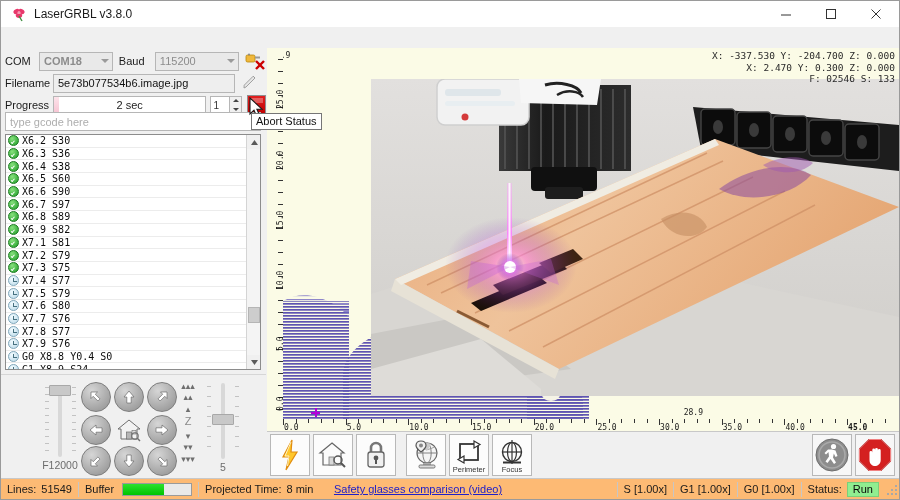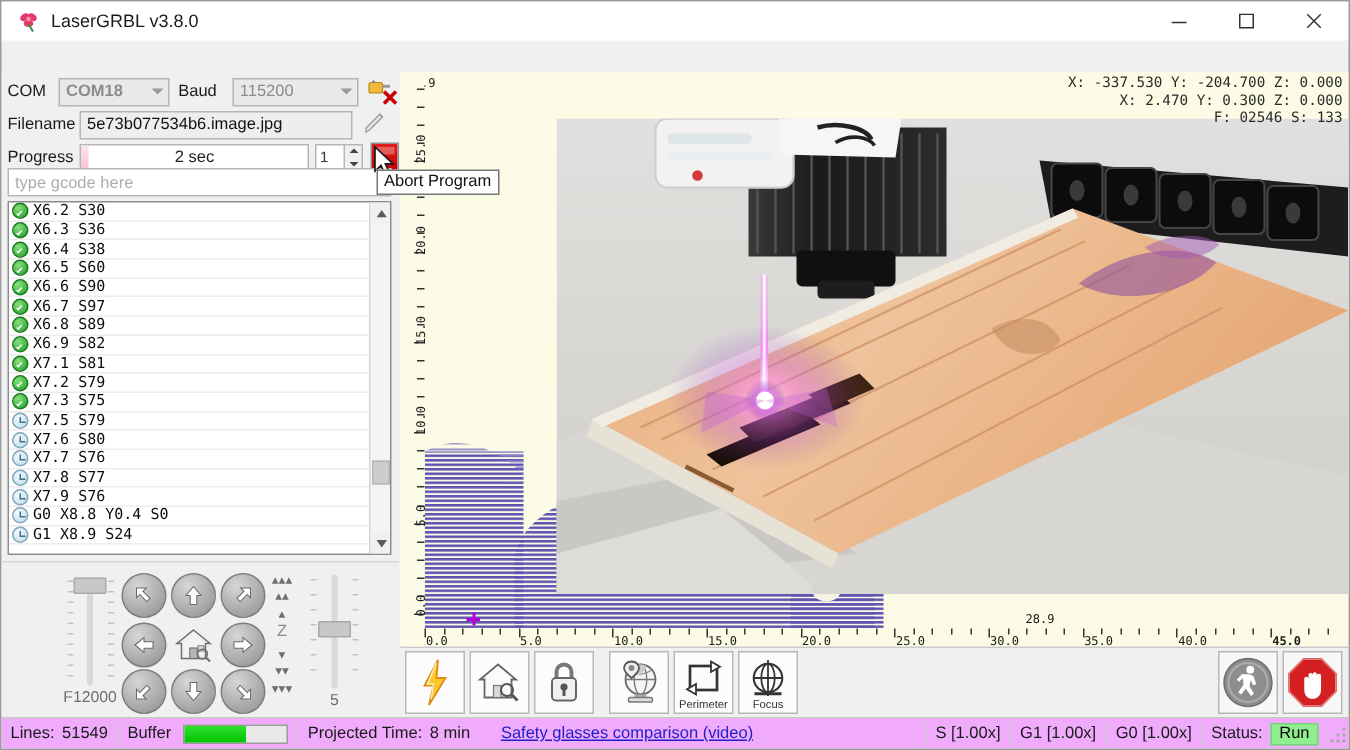--- a/index.html
+++ b/index.html
@@ -268,21 +268,21 @@
     font-size:7.5px; color:#333; position:absolute; bottom:1px; left:0; right:0; text-align:center;
   }
   .round-btn {
     width:40px; height:42px; background:#f7f7f7; border:1px solid #b8b8b8;
     display:flex; align-items:center; justify-content:center;
   }
 
   
   #statusbar {
     position:absolute; left:0; top:477px; width:898px; height:21px;
-    background:#f0abfc; border-top:1px solid #c8c8c8;
+    background:#fdba74; border-top:1px solid #c8c8c8;
     display:flex; align-items:center; font-size:11px; color:#1a1a1a;
   }
   .sb-cell { padding:0 6px; display:flex; align-items:center; height:21px; }
   .sb-div { width:1px; height:15px; background:#c6c6c6; }
   #bufbar { width:70px; height:13px; border:1px solid #9a9a9a; background:#e9e9e9; position:relative; }
   #buffill { position:absolute; left:0; top:0; bottom:0; width:60%;
              background:linear-gradient(to bottom,#2ee02e,#00c400); }
   #safelink { color:#2020c8; text-decoration:underline; font-size:11px; }
   #runbadge { background:#90ee90; padding:0 5px; height:15px; display:flex;
               align-items:center; font-size:11px; color:#0a0a0a; border:1px solid #7ad07a;}
@@ -425,20 +425,24 @@
             <span class="gico done"></span>
             <span>X7.1 S81</span>
           </div>
           <div class="gline">
             <span class="gico done"></span>
             <span>X7.2 S79</span>
           </div>
           <div class="gline">
             <span class="gico done"></span>
             <span>X7.3 S75</span>
+          </div>
+          <div class="gline">
+            <span class="gico wait"></span>
+            <span>X7.4 S77</span>
           </div>
           <div class="gline">
             <span class="gico wait"></span>
             <span>X7.5 S79</span>
           </div>
           <div class="gline">
             <span class="gico wait"></span>
             <span>X7.6 S80</span>
           </div>
           <div class="gline">
@@ -609,21 +613,21 @@
         </div>
         <div class="thumb" style="top:31px;"></div>
       </div>
       <div class="slabel" style="left:200px; top:86px; width:44px;">5</div>
     </div>
   </div>
 
   <svg id="cursor-arrow" width="16" height="22" viewBox="0 0 16 22">
     <path d="M1 1 L1 17 L5 13.2 L7.8 19.6 L10.6 18.3 L7.9 12.2 L13 12.2 Z" fill="#ffffff" stroke="#1a1a1a" stroke-width="1.1"></path>
   </svg>
-  <div id="tooltip">Abort Program</div>
+  <div id="tooltip">Abort Status</div>
 
   <div id="preview">
 
     <div id="canvasArea">
 
       <svg id="raster" viewBox="0 0 330 368" preserveAspectRatio="none">
         <defs>
           <pattern id="scan" width="4" height="3" patternUnits="userSpaceOnUse">
             <rect width="4" height="1.7" fill="#5a4fb0"></rect>
           </pattern>

